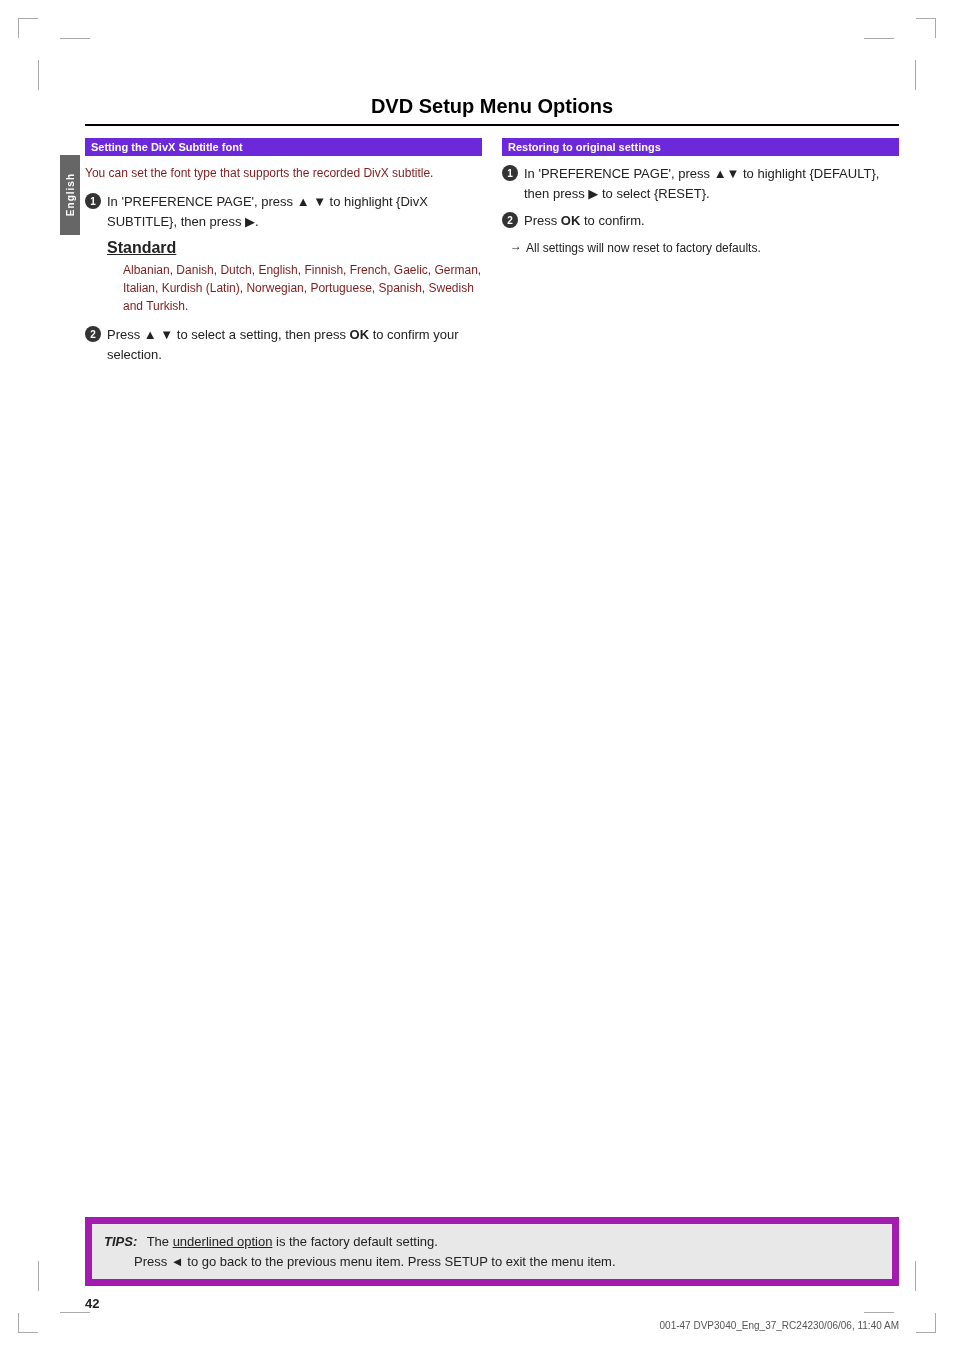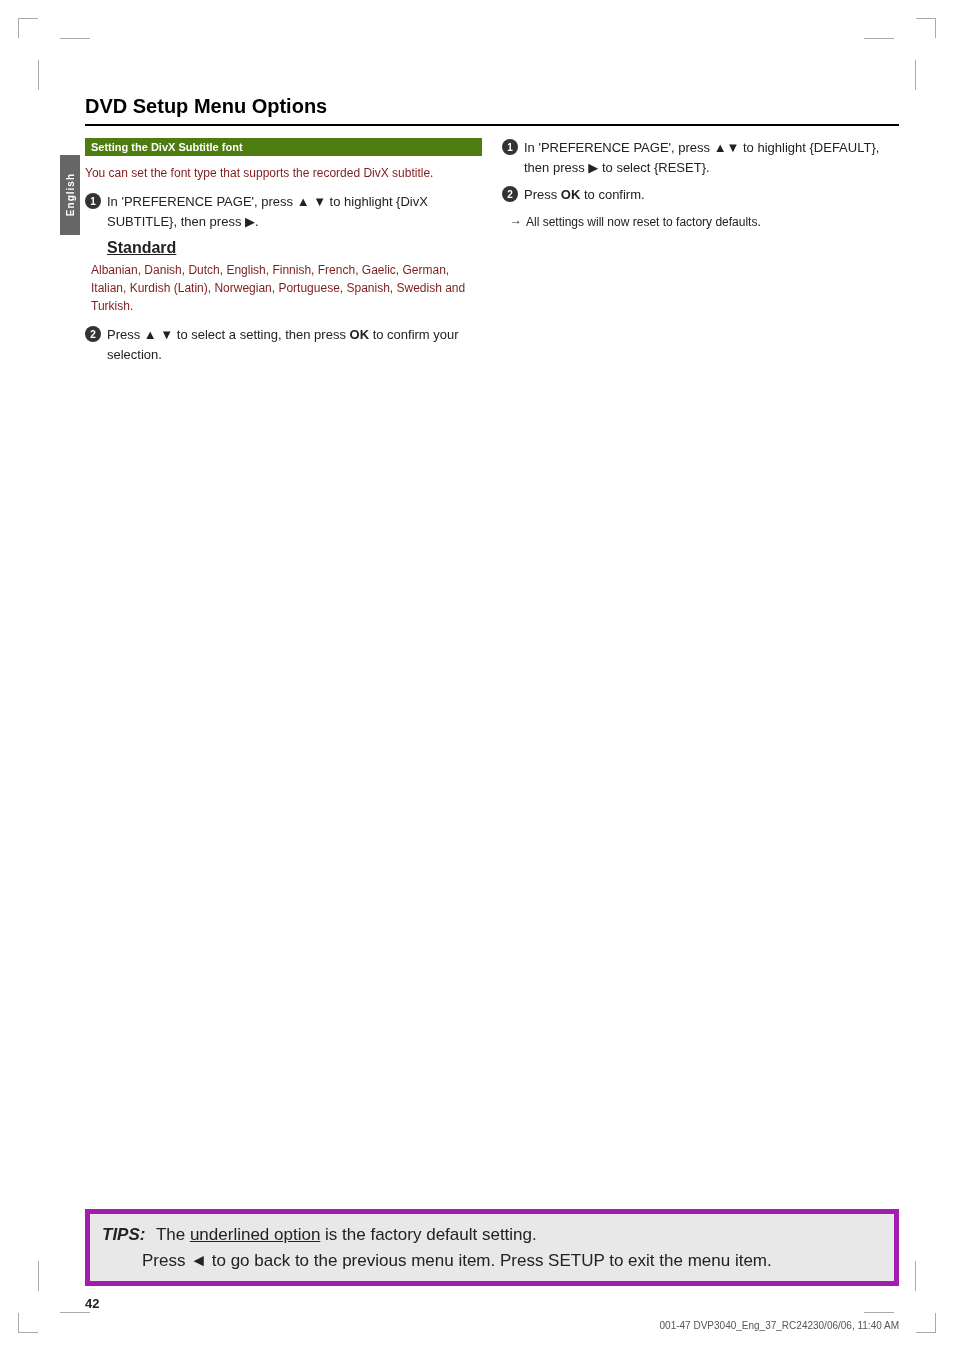--- a/index.html
+++ b/index.html
@@ -74,35 +74,36 @@
     }
 
     
     .page-title {
       font-size: 20px;
       font-weight: bold;
       color: #000;
       margin-bottom: 6px;
       padding-bottom: 6px;
       border-bottom: 2px solid #000;
+      text-align: center;
     }
 
     
     .two-col {
       display: flex;
       gap: 20px;
       margin-top: 12px;
     }
     .col-left, .col-right {
       flex: 1;
     }
 
     
     .section-header {
-      background: #4d7c0f;
+      background: #6d28d9;
       color: #fff;
       font-size: 11px;
       font-weight: bold;
       padding: 3px 6px;
       margin-bottom: 8px;
     }
 
     
     .body-text {
       font-size: 12px;
@@ -166,23 +167,23 @@
       line-height: 1.5;
     }
 
     
     .tips-box {
       position: absolute;
       bottom: 65px;
       left: 85px;
       right: 55px;
       background: #e8e8e8;
-      border: 5px solid #a21caf;
+      border: 7px solid #a21caf;
       padding: 8px 12px;
-      font-size: 17px;
+      font-size: 13px;
       line-height: 1.5;
     }
     .tips-box .tips-label {
       font-weight: bold;
       font-style: italic;
       margin-right: 6px;
     }
 
     
     .page-number {
@@ -239,31 +240,32 @@
       <div class="section-header">Setting the DivX Subtitle font</div>
 
       <p class="body-text">You can set the font type that supports the recorded DivX subtitle.</p>
 
       <div class="step">
         <span class="step-number">1</span>
         <span class="step-text">In 'PREFERENCE PAGE', press ▲ ▼ to highlight {DivX SUBTITLE}, then press ▶.</span>
       </div>
 
       <div class="sub-heading">Standard</div>
-      <p class="body-text" style="margin-left:6px;">Albanian, Danish, Dutch, English, Finnish, French, Gaelic, German, Italian, Kurdish (Latin), Norwegian, Portuguese, Spanish, Swedish and Turkish.</p>
+      <p class="body-text" style="margin-left:38px;">Albanian, Danish, Dutch, English, Finnish, French, Gaelic, German, Italian, Kurdish (Latin), Norwegian, Portuguese, Spanish, Swedish and Turkish.</p>
 
       <div class="step">
         <span class="step-number">2</span>
         <span class="step-text">
           Press ▲ ▼ to select a setting, then press <strong>OK</strong> to confirm your selection.
         </span>
       </div>
     </div>
 
     <div class="col-right">
+      <div class="section-header">Restoring to original settings</div>
 
 
       <div class="step">
         <span class="step-number">1</span>
         <span class="step-text">In 'PREFERENCE PAGE', press ▲▼ to highlight {DEFAULT}, then press ▶ to select {RESET}.</span>
       </div>
 
       <div class="step">
         <span class="step-number">2</span>
         <span class="step-text">
@@ -277,21 +279,21 @@
       </div>
     </div>
 
   </div>
 </div>
 
 <div class="tips-box">
   <span class="tips-label">TIPS:</span>
   <span>The <span class="underline">underlined option</span> is the factory default setting.</span>
   <br>
-  <span style="margin-left: 40px;">Press ◄ to go back to the previous menu item. Press SETUP to exit the menu item.</span>
+  <span style="margin-left: 30px;">Press ◄ to go back to the previous menu item. Press SETUP to exit the menu item.</span>
 </div>
 
 <div class="page-number">42</div>
 
 <div class="footer-info">
   <span>001-47 DVP3040_Eng_37_RC2</span>
   <span>42</span>
   <span>30/06/06, 11:40 AM</span>
 </div>
 

